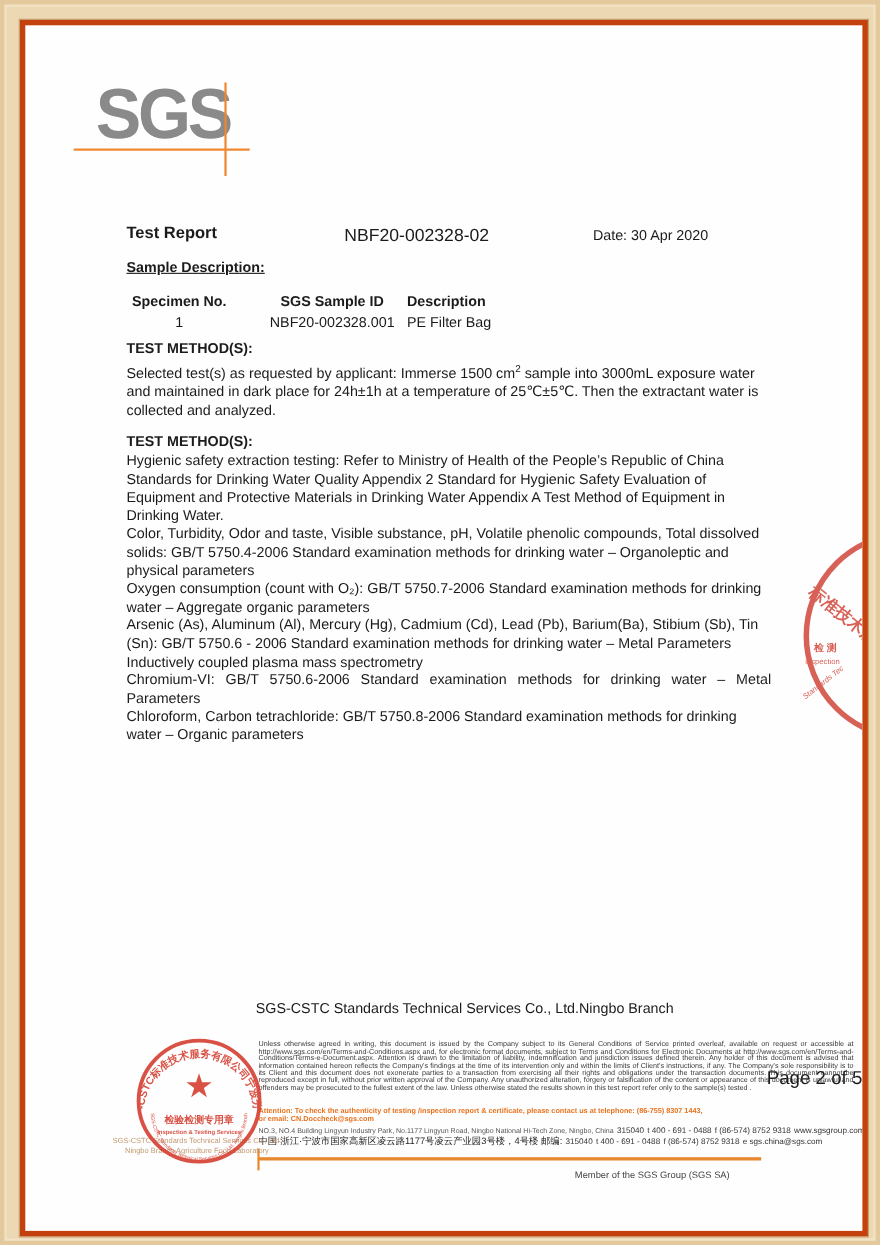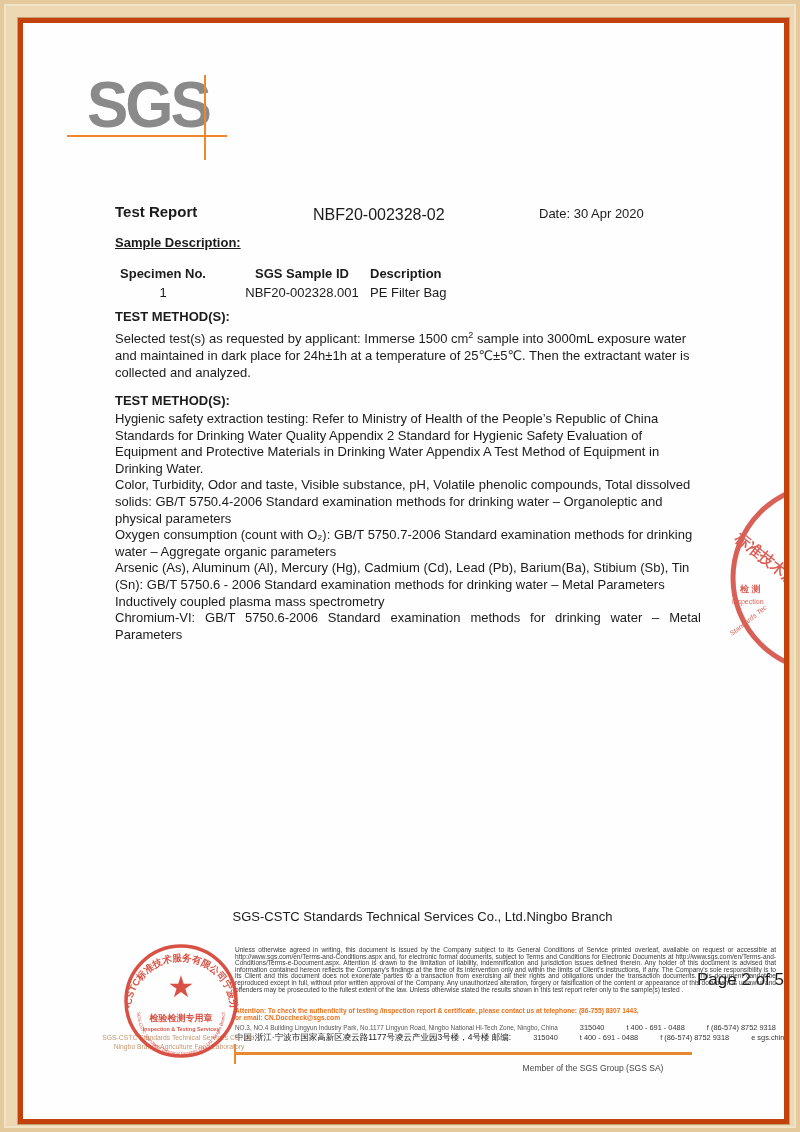--- a/index.html
+++ b/index.html
@@ -46,21 +46,21 @@
   
   .f-company{left:0;top:886px;width:799px;text-align:center;font-size:13px;}
   .f-page{left:0;top:903px;width:761px;text-align:right;font-size:17px;margin-top:44px;}
   .disclaimer{left:212px;top:924px;width:541px;font-size:6.55px;line-height:6.6px;
     text-align:justify;color:#3a3a3a;}
   .attention{left:212px;top:984px;width:541px;font-size:6.6px;line-height:7.2px;
     color:#e8711c;font-weight:bold;}
   .addr{left:212px;width:548px;white-space:nowrap;color:#555;}
   .addr1{top:1000px;font-size:6.4px;}
   .addr2{top:1009px;font-size:8.5px;color:#222;}
-  .addr .num{font-size:7.4px;color:#333;margin-left:22px;}
+  .addr .num{font-size:7.4px;color:#333;margin-left:3px;}
   .rule{left:212px;top:1029px;width:457px;height:3px;background:#e8882f;}
   .rule-tick{left:211px;top:1021px;width:2px;height:20px;background:#e8882f;}
   .member{left:420px;top:1040px;width:300px;text-align:center;font-size:8.5px;color:#444;}
   
   .stamp-under{left:74px;top:1011px;width:164px;text-align:center;
     font-size:6.8px;line-height:8.5px;color:#c59a73;}
   .stamp-bottom{left:88px;top:908px;width:140px;height:140px;}
   .stamp-right{right:0;top:455px;width:78px;height:200px;}
 </style>
 </head>
@@ -91,20 +91,21 @@
     <span>Selected test(s) as requested by applicant: Immerse 1500 cm</span><sup>2</sup><span> sample into 3000mL exposure water and maintained in dark place for 24h±1h at a temperature of 25℃±5℃. Then the extractant water is collected and analyzed.</span>
   </div>
 
   <div class="abs tm-head" style="top:370px;">TEST METHOD(S):</div>
   <div class="abs tm-body" style="top:388px;">
     <p>Hygienic safety extraction testing: Refer to Ministry of Health of the People’s Republic of China Standards for Drinking Water Quality Appendix 2 Standard for Hygienic Safety Evaluation of Equipment and Protective Materials in Drinking Water Appendix A Test Method of Equipment in Drinking Water.</p>
     <p>Color, Turbidity, Odor and taste, Visible substance, pH, Volatile phenolic compounds, Total dissolved solids: GB/T 5750.4-2006 Standard examination methods for drinking water – Organoleptic and physical parameters</p>
     <p>Oxygen consumption (count with O₂): GB/T 5750.7-2006 Standard examination methods for drinking water – Aggregate organic parameters</p>
     <p>Arsenic (As), Aluminum (Al), Mercury (Hg), Cadmium (Cd), Lead (Pb), Barium(Ba), Stibium (Sb),  Tin (Sn): GB/T 5750.6 - 2006 Standard examination methods for drinking water – Metal Parameters Inductively coupled plasma mass spectrometry</p>
     <p class="just">Chromium-VI: GB/T 5750.6-2006 Standard examination methods for drinking water – Metal Parameters</p>
+    <p>Chloroform, Carbon tetrachloride: GB/T 5750.8-2006 Standard examination methods for drinking water – Organic parameters</p>
   </div>
 
   <div class="abs f-company">SGS-CSTC Standards Technical Services Co., Ltd.Ningbo Branch</div>
   <div class="abs f-page">Page 2 of 5</div>
 
   <div class="abs disclaimer">Unless otherwise agreed in writing, this document is issued by the Company subject to its General Conditions of Service printed overleaf, available on request or accessible at http://www.sgs.com/en/Terms-and-Conditions.aspx and, for electronic format documents, subject to Terms and Conditions for Electronic Documents at http://www.sgs.com/en/Terms-and-Conditions/Terms-e-Document.aspx. Attention is drawn to the limitation of liability, indemnification and jurisdiction issues defined therein. Any holder of this document is advised that information contained hereon reflects the Company's findings at the time of its intervention only and within the limits of Client's instructions, if any. The Company's sole responsibility is to its Client and this document does not exonerate parties to a transaction from exercising all their rights and obligations under the transaction documents. This document cannot be reproduced except in full, without prior written approval of the Company. Any unauthorized alteration, forgery or falsification of the content or appearance of this document is unlawful and offenders may be prosecuted to the fullest extent of the law. Unless otherwise stated the results shown in this test report refer only to the sample(s) tested .</div>
 
   <div class="abs attention">
     <div>Attention: To check the authenticity of testing /inspection report &amp; certificate, please contact us at telephone: (86-755) 8307 1443,</div>
     <div>or email: CN.Doccheck@sgs.com</div>

